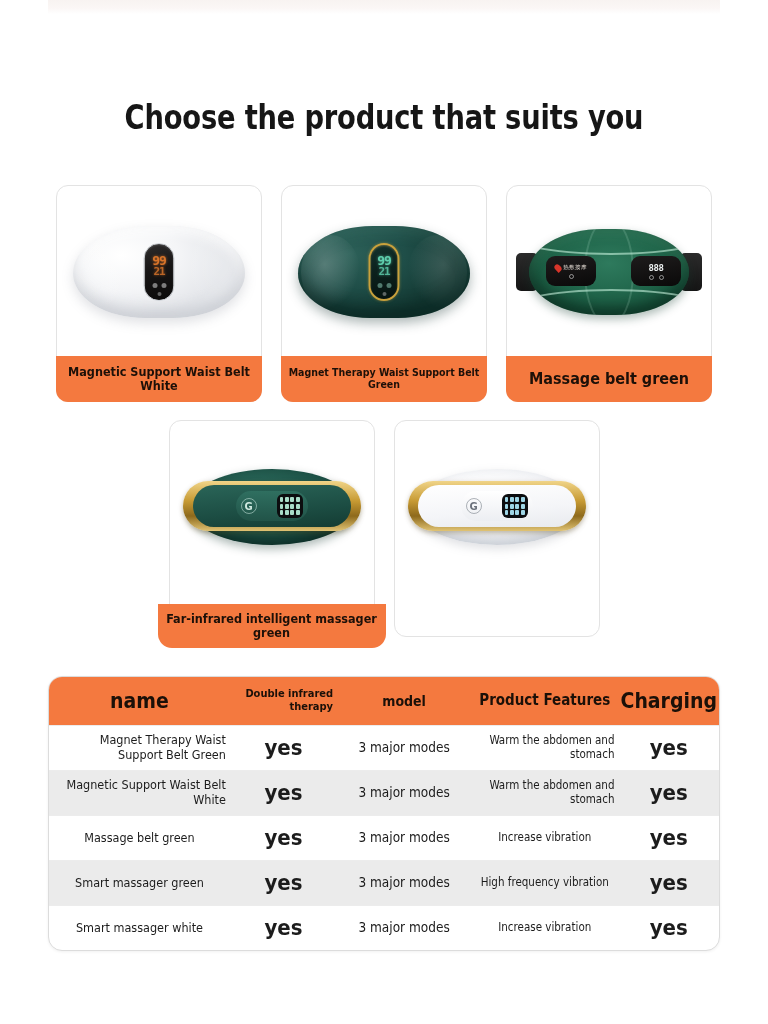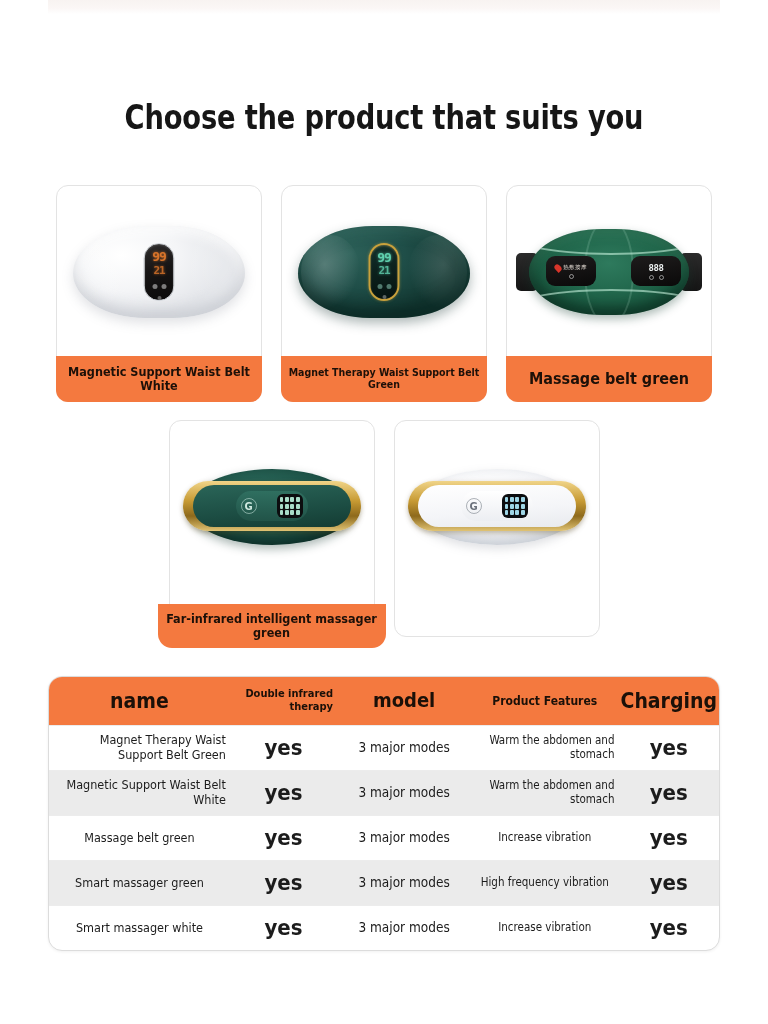--- a/index.html
+++ b/index.html
@@ -152,21 +152,21 @@
     left: 50%;
     top: 50%;
     transform: translate(-50%, -50%);
     width: 31px;
     height: 58px;
     border-radius: 16px;
     background: linear-gradient(165deg, #2e2c2c 0%, #171515 45%, #0b0a0a 100%);
     display: flex;
     flex-direction: column;
     align-items: center;
-    justify-content: space-between;
+    justify-content: center;
     padding-top: 7px;
     box-shadow: inset 0 1px 2px rgba(255,255,255,.18);
   }
   .screen-oval.ring-silver { border: 1.6px solid #cfd3d8; }
   .screen-oval.ring-gold {
     border: 2.4px solid #c9a13c;
     background: linear-gradient(165deg, #14332e 0%, #0c211d 45%, #061310 100%);
     box-shadow: inset 0 1px 2px rgba(220,190,110,.35), 0 0 3px rgba(200,160,60,.5);
   }
   .digits {
@@ -415,22 +415,22 @@
   }
   .c1 { width: 27%; }
   .c2 { width: 16%; }
   .c3 { width: 20%; }
   .c4 { width: 22%; }
   .c5 { width: 15%; }
 
   .th { color: #1b1008; font-weight: bold; }
   .th.h-name   { font-size: 21px; }
   .th.h-dual   { font-size: 11px; }
-  .th.h-model  { font-size: 20px; }
-  .th.h-feat   { font-size: 12px; }
+  .th.h-model  { font-size: 14px; }
+  .th.h-feat   { font-size: 15px; }
   .th.h-charge { font-size: 21px; }
 
   .td { color: #1c1c1c; }
   .td.name-cell { font-size: 12.5px; }
   .td.yes-cell { font-size: 22px; font-weight: bold; }
   .td.mode-cell { font-size: 13.5px; }
   .td.feat-cell { font-size: 11.5px; }
 </style>
 </head>
 <body>

